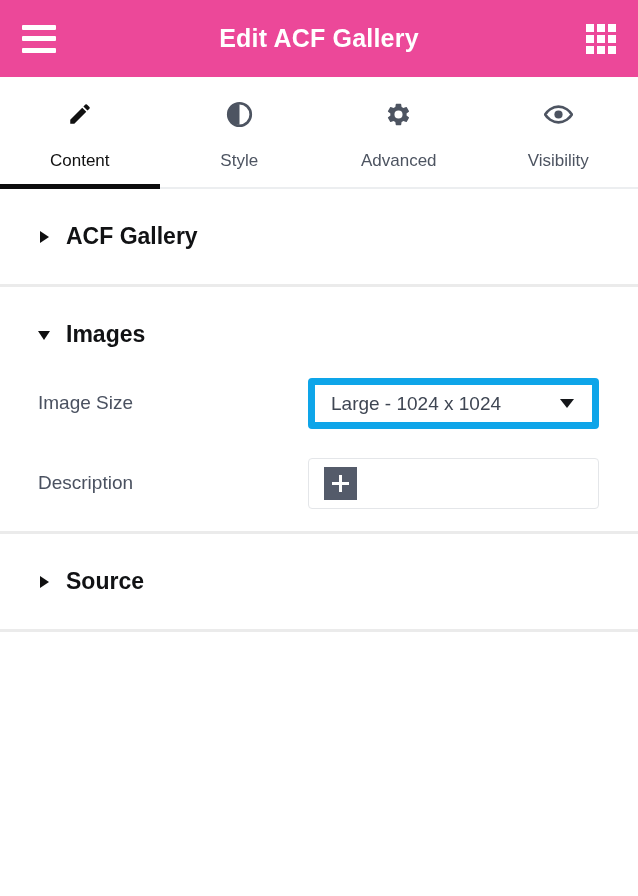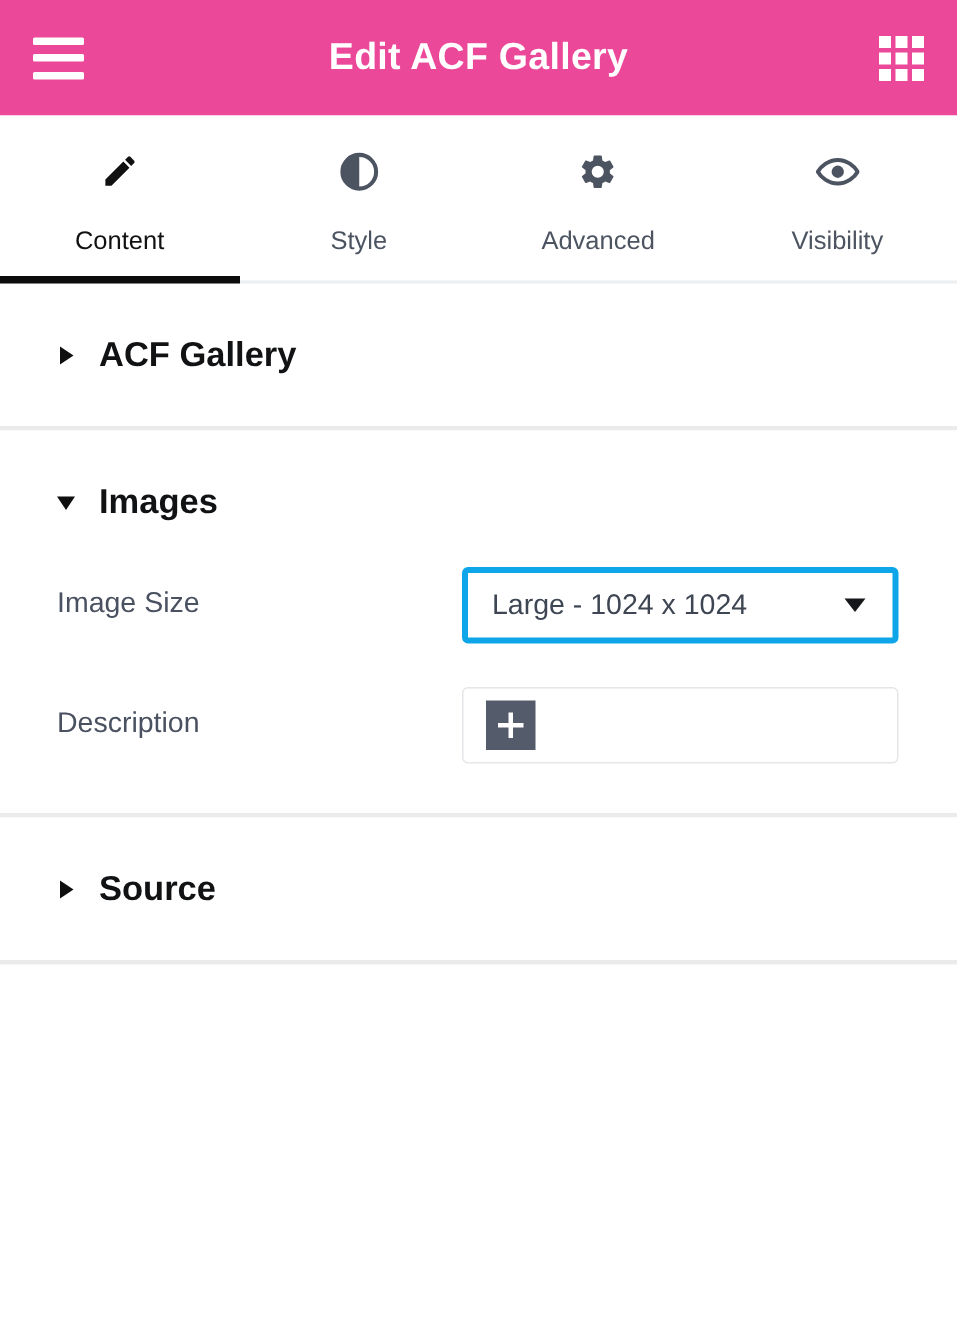--- a/index.html
+++ b/index.html
@@ -169,21 +169,21 @@
     border-color: #0f0f10 transparent transparent transparent;
   }
   .section-title {
     font-size: 23px;
     font-weight: bold;
     color: #111214;
     line-height: 1;
   }
 
   .section-body {
-    padding: 0 38px 26px 38px;
+    padding: 0 38px 15px 38px;
   }
 
   .field-row {
     display: flex;
     align-items: center;
     min-height: 62px;
     margin-bottom: 18px;
   }
   .field-row:last-child { margin-bottom: 2px; }
 
@@ -195,21 +195,21 @@
     line-height: 1.2;
   }
 
   .field-control {
     flex: 1 1 auto;
   }
 
   .select-box {
     width: 291px;
     height: 51px;
-    border: 4px solid #0ea5e9;
+    border: 7px solid #0ea5e9;
     border-radius: 4px;
     background: #ffffff;
     display: flex;
     align-items: center;
     justify-content: space-between;
     padding: 0 14px 0 16px;
     cursor: pointer;
   }
   .select-value {
     font-size: 19px;

